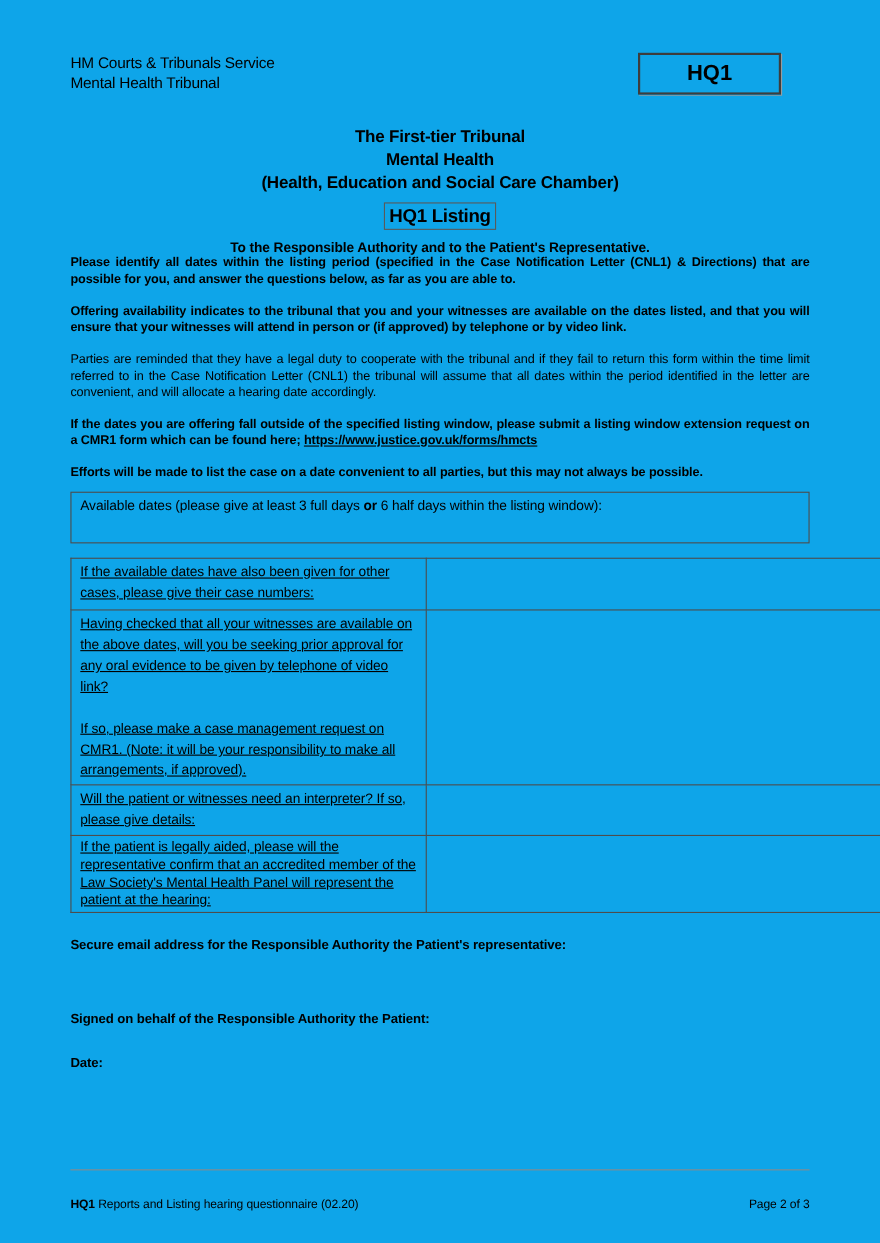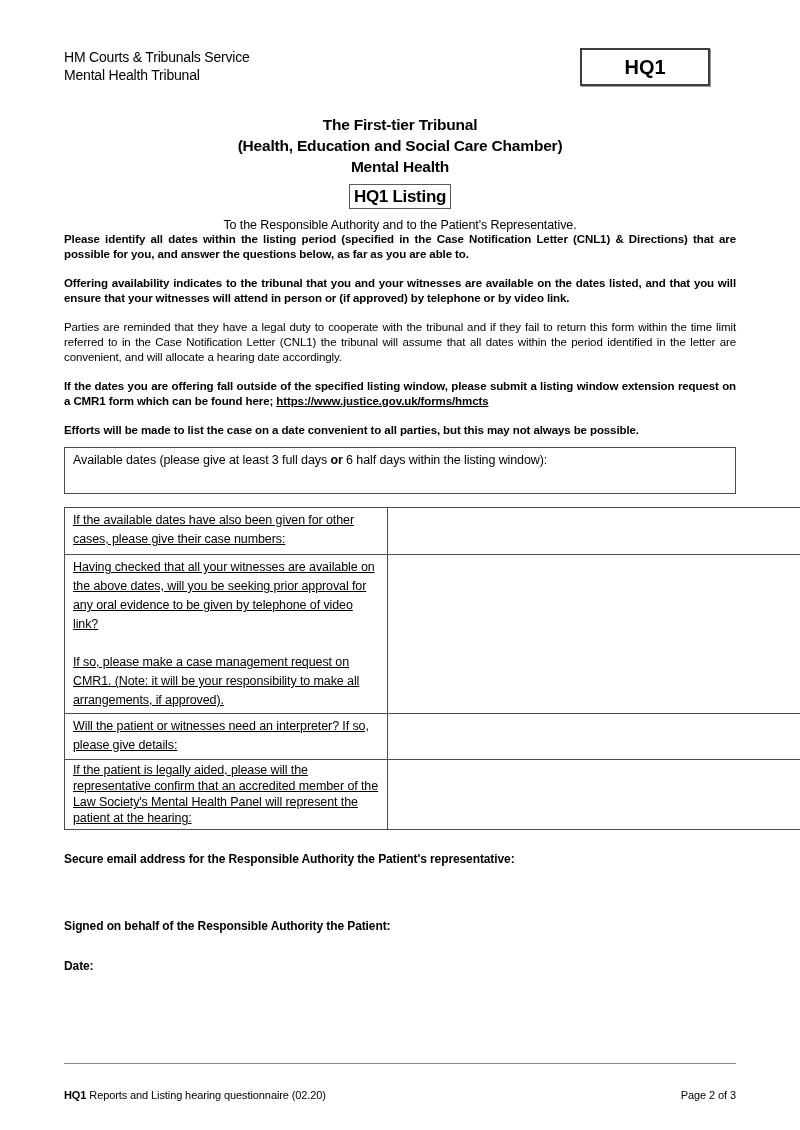--- a/index.html
+++ b/index.html
@@ -1,36 +1,36 @@
 <!DOCTYPE html>
 <html><head>
 <meta charset="utf-8">
 <style>
   * { margin:0; padding:0; box-sizing:border-box; }
   html,body { background:#e8e8e8; }
   .page {
-    width:800px; height:1130px; margin:0 auto; background:#ffffff;
+    width:800px; height:1130px; margin:0 auto; background:#0ea5e9;
     position:relative; color:#000;
     font-family:"Liberation Sans", sans-serif;
     padding:48px 64px 0 64px;
   }
   .masthead { display:flex; justify-content:space-between; align-items:flex-start; }
   .org { font-size:14px; line-height:18px; letter-spacing:-0.2px; }
   .code-box {
     border:2px solid #3d3d3d; width:130px; height:38px; margin-right:26px;
     display:flex; align-items:center; justify-content:center;
     font-weight:bold; font-size:20px; box-shadow:1px 1px 0 #9a9a9a;
   }
   .titles { text-align:center; margin-top:28px; font-weight:bold; font-size:15.5px; line-height:21px; letter-spacing:-0.2px; }
   .badge-row { text-align:center; margin-top:7px; }
   .badge {
     display:inline-block; border:1px solid #5a5a5a; padding:0 4px;
     font-weight:bold; font-size:17px; line-height:23px; letter-spacing:-0.3px;
   }
-  .addressee { text-align:center; font-weight:normal; font-size:12.5px; margin-top:9px; letter-spacing:-0.1px; }
+  .addressee { text-align:center; font-weight:bold; font-size:12.5px; margin-top:9px; letter-spacing:-0.1px; }
   p.body { font-size:11.5px; line-height:15px; margin-top:14px; text-align:justify; letter-spacing:-0.1px; }
   p.b { font-weight:bold; }
   p.first { margin-top:0; }
   p.single { text-align:left; }
   a.doclink { color:#000; text-decoration:underline; font-weight:bold; cursor:pointer; }
   .field-box {
     border:1px solid #4d4d4d; width:672px; padding:3px 8px;
     font-size:12.5px; line-height:19px; letter-spacing:-0.1px;
   }
   .box1 { margin-top:9px; height:47px; }
@@ -69,22 +69,22 @@
       <div>HM Courts &amp; Tribunals Service</div>
       <div>Mental Health Tribunal</div>
     </div>
     <div class="code-box">
       <span>HQ1</span>
     </div>
   </div>
 
   <div class="titles">
     <div>The First-tier Tribunal</div>
+    <div>Mental Health</div>
     <div>(Health, Education and Social Care Chamber)</div>
-    <div>Mental Health</div>
   </div>
 
   <div class="badge-row">
     <span class="badge">HQ1 Listing</span>
   </div>
 
   <div class="addressee">To the Responsible Authority and to the Patient's Representative.</div>
 
   <p class="body b first">Please identify all dates within the listing period (specified in the Case Notification Letter (CNL1) &amp; Directions) that are possible for you, and answer the questions below, as far as you are able to.</p>
   <p class="body b">Offering availability indicates to the tribunal that you and your witnesses are available on the dates listed, and that you will ensure that your witnesses will attend in person or (if approved) by telephone or by video link.</p>

